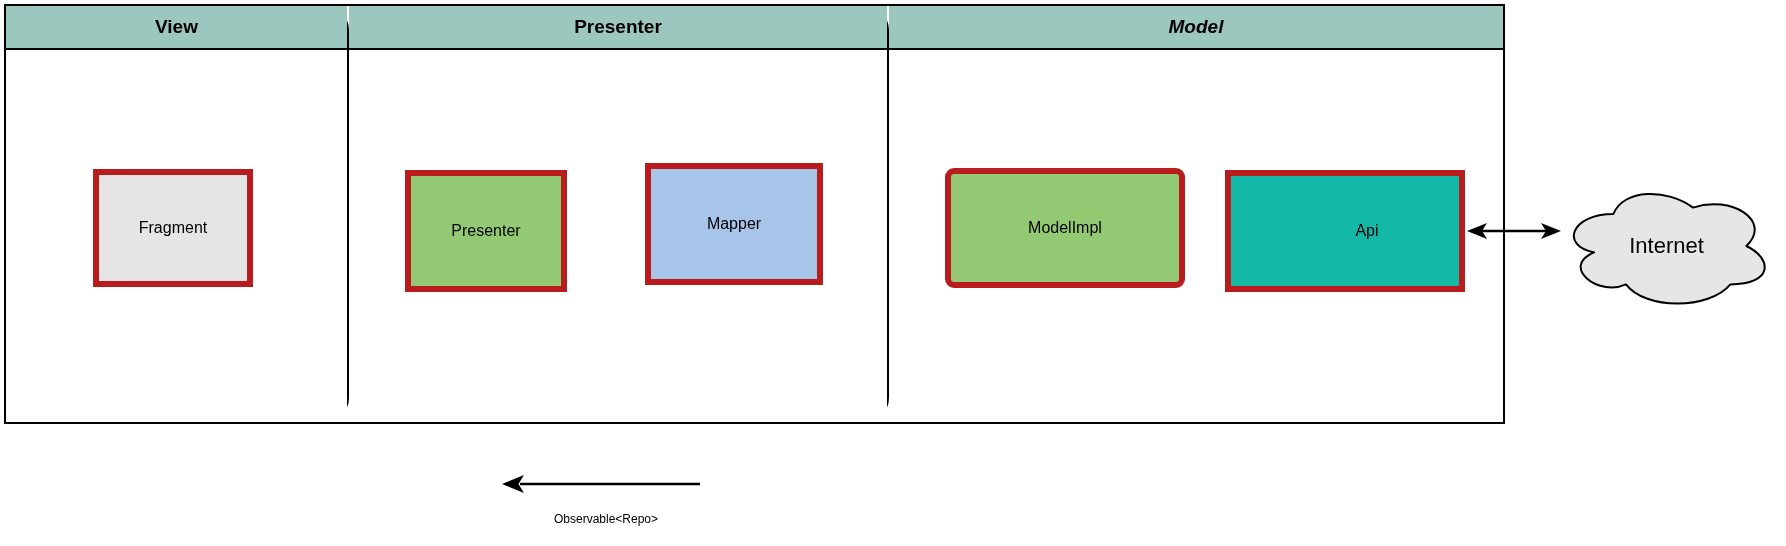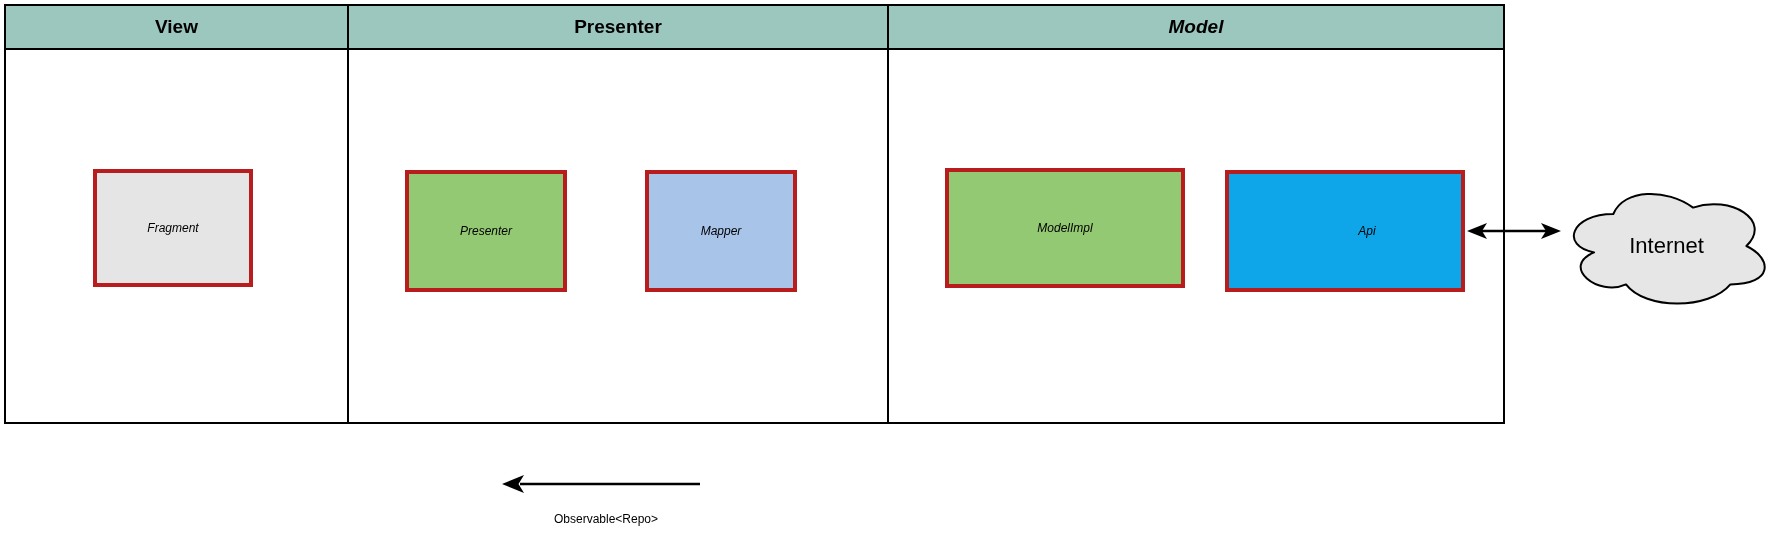--- a/index.html
+++ b/index.html
@@ -16,44 +16,43 @@
 
   
   .swimlanes {
     position: absolute;
     left: 4px; top: 4px;
     width: 1501px; height: 420px;
     border: 2px solid #000;
     display: flex;
     background: #fff;
   }
-  .lane { display: flex; flex-direction: column; }
+  .lane { display: flex; flex-direction: column; border-radius: 24px; }
   .lane-view      { width: 343px; border-right: 2px solid #000; }
   .lane-presenter { width: 540px; border-right: 2px solid #000; }
   .lane-model     { flex: 1; }
   .lane-header {
     height: 44px;
     border-bottom: 2px solid #000;
     display: flex; align-items: center; justify-content: center;
     font-size: 19px; font-weight: bold;
   }
   .lane-body { flex: 1; background: #fff; }
 
   
   .node {
     position: absolute;
-    border: 4px solid #b91c1c;
+    border: 6px solid #b91c1c;
     display: flex; align-items: center; justify-content: center;
-    font-size: 12px;
+    font-size: 16px;
     text-align: center;
-    font-style: italic;
   }
   .node-fragment  { left: 93px;   top: 169px; width: 160px; height: 118px; }
   .node-presenter { left: 405px;  top: 170px; width: 162px; height: 122px; }
-  .node-mapper    { left: 645px;  top: 170px; width: 152px; height: 122px; }
+  .node-mapper    { left: 645px;  top: 163px; width: 178px; height: 122px; }
   .node-modelimpl { left: 945px;  top: 168px; width: 240px; height: 120px; }
   .node-api       { left: 1225px; top: 170px; width: 240px; height: 122px; }
 
   
   .overlay {
     position: absolute;
     left: 0; top: 0;
     width: 1786px; height: 546px;
     pointer-events: none;
   }
@@ -93,23 +92,23 @@
       <div class="lane-body"></div>
     </div>
   </div>
 
   <div class="node node-fragment" style="background-color: rgb(229, 229, 229);">Fragment</div>
 
   <div class="node node-presenter" style="background-color: rgb(148, 201, 115);">Presenter</div>
 
   <div class="node node-mapper" style="background-color: rgb(168, 196, 232);">Mapper</div>
 
-  <div class="node node-modelimpl" style="background-color: rgb(148, 201, 115);">ModelImpl</div>
+  <div class="node node-modelimpl" style="background-color: rgb(148, 201, 115); border-radius: 9px;">ModelImpl</div>
 
-  <div class="node node-api" style="background-color: #0ea5e9; padding-left: 44px;">Api</div>
+  <div class="node node-api" style="background-color: #14b8a6; padding-left: 44px;">Api</div>
 
   <svg class="overlay" width="1786" height="546" viewBox="0 0 1786 546" xmlns="http://www.w3.org/2000/svg">
 
     <path stroke="#000" stroke-width="2" stroke-linejoin="round" d="M 1613.3 214
              C 1570.7 214, 1560 246, 1594.1 252.4
              C 1560 266.5, 1598.3 297.2, 1626 284.4
              C 1645.2 310, 1709.1 310, 1730.4 284.4
              C 1773 284.4, 1773 258.8, 1746.4 246
              C 1773 220.4, 1730.4 194.8, 1693.1 207.6
              C 1666.5 188.4, 1623.9 188.4, 1613.3 214 Z" fill="#e6e6e6"></path>

